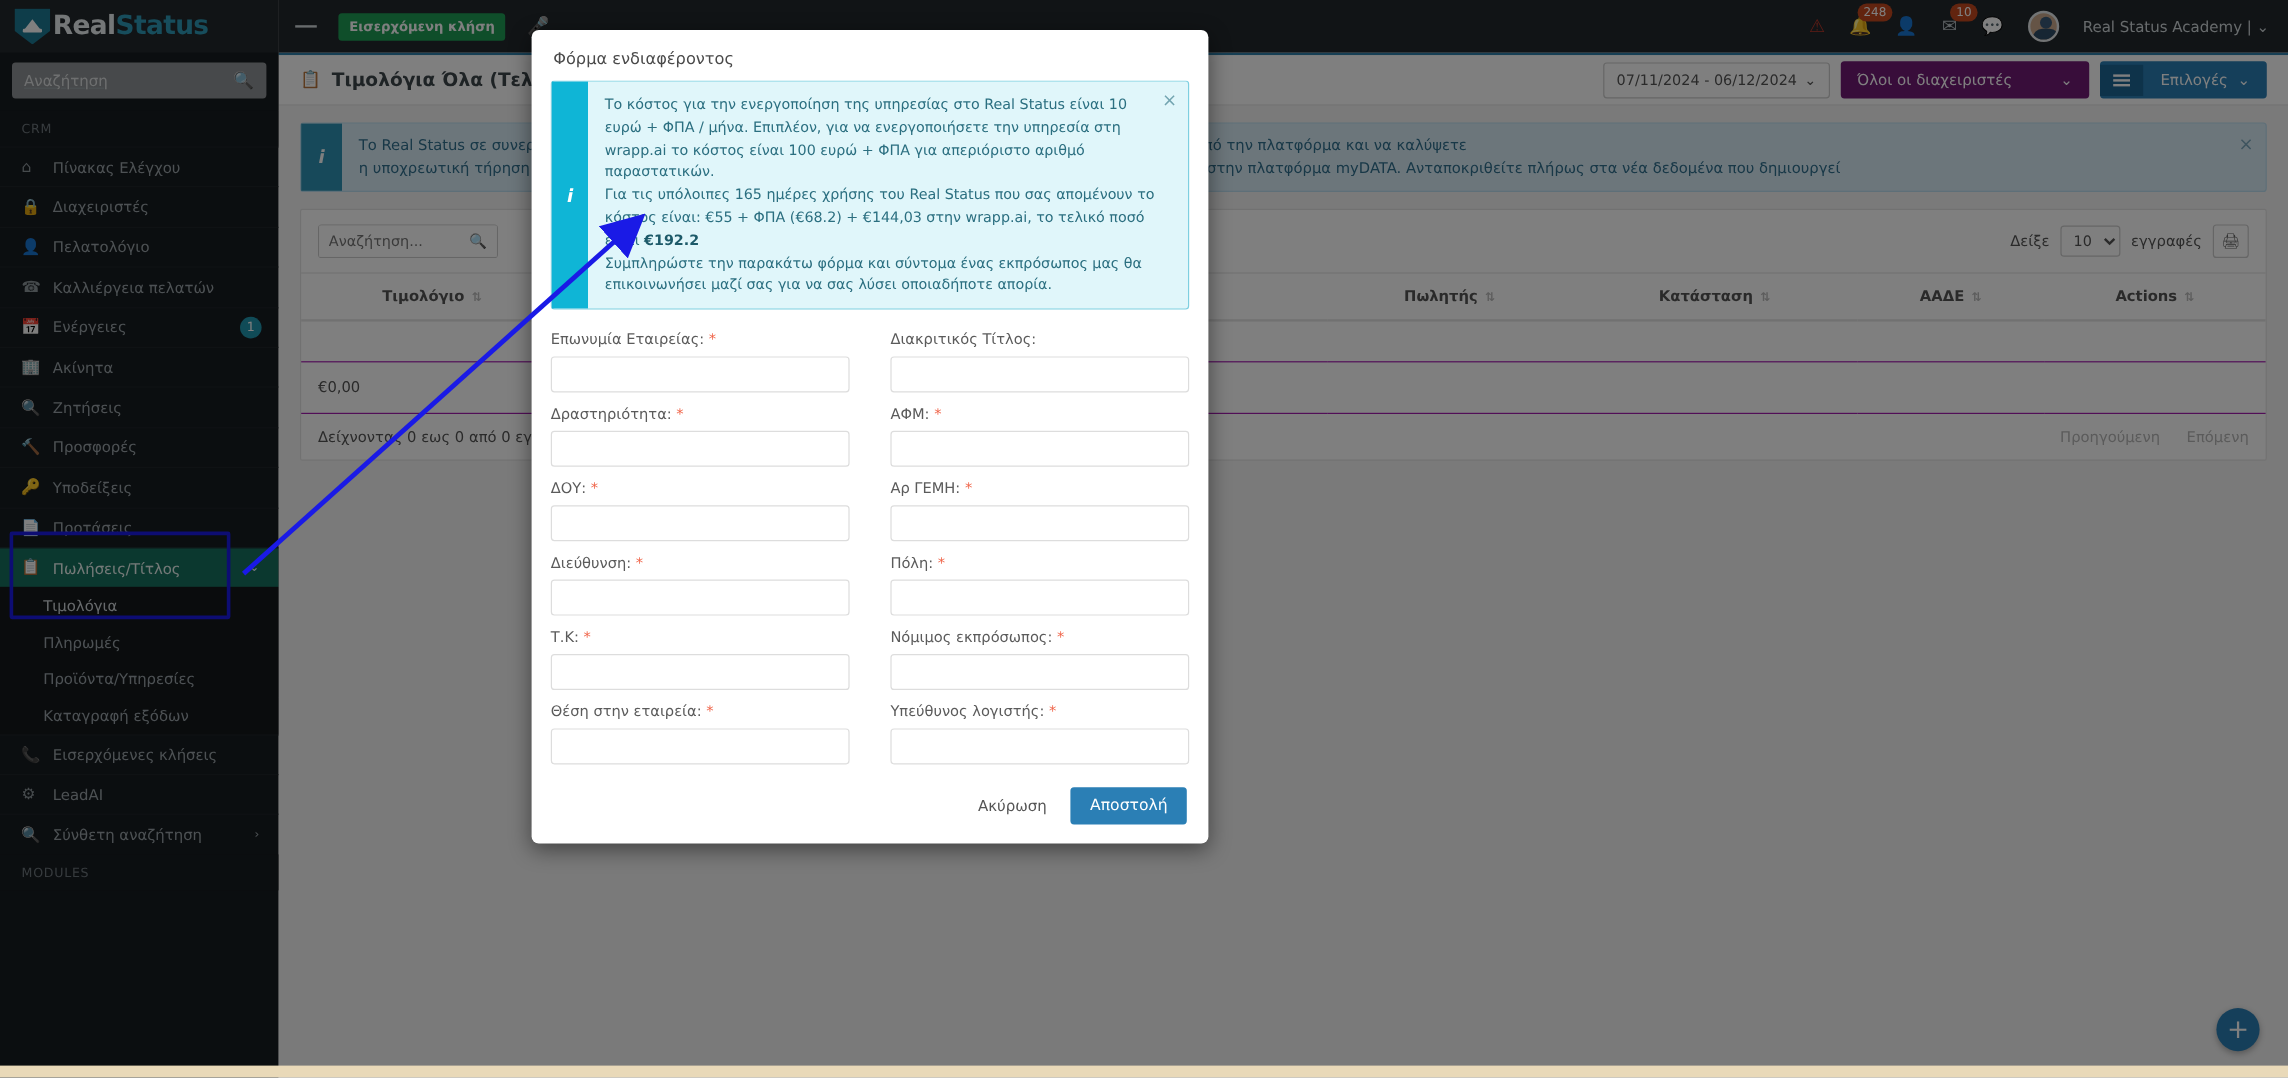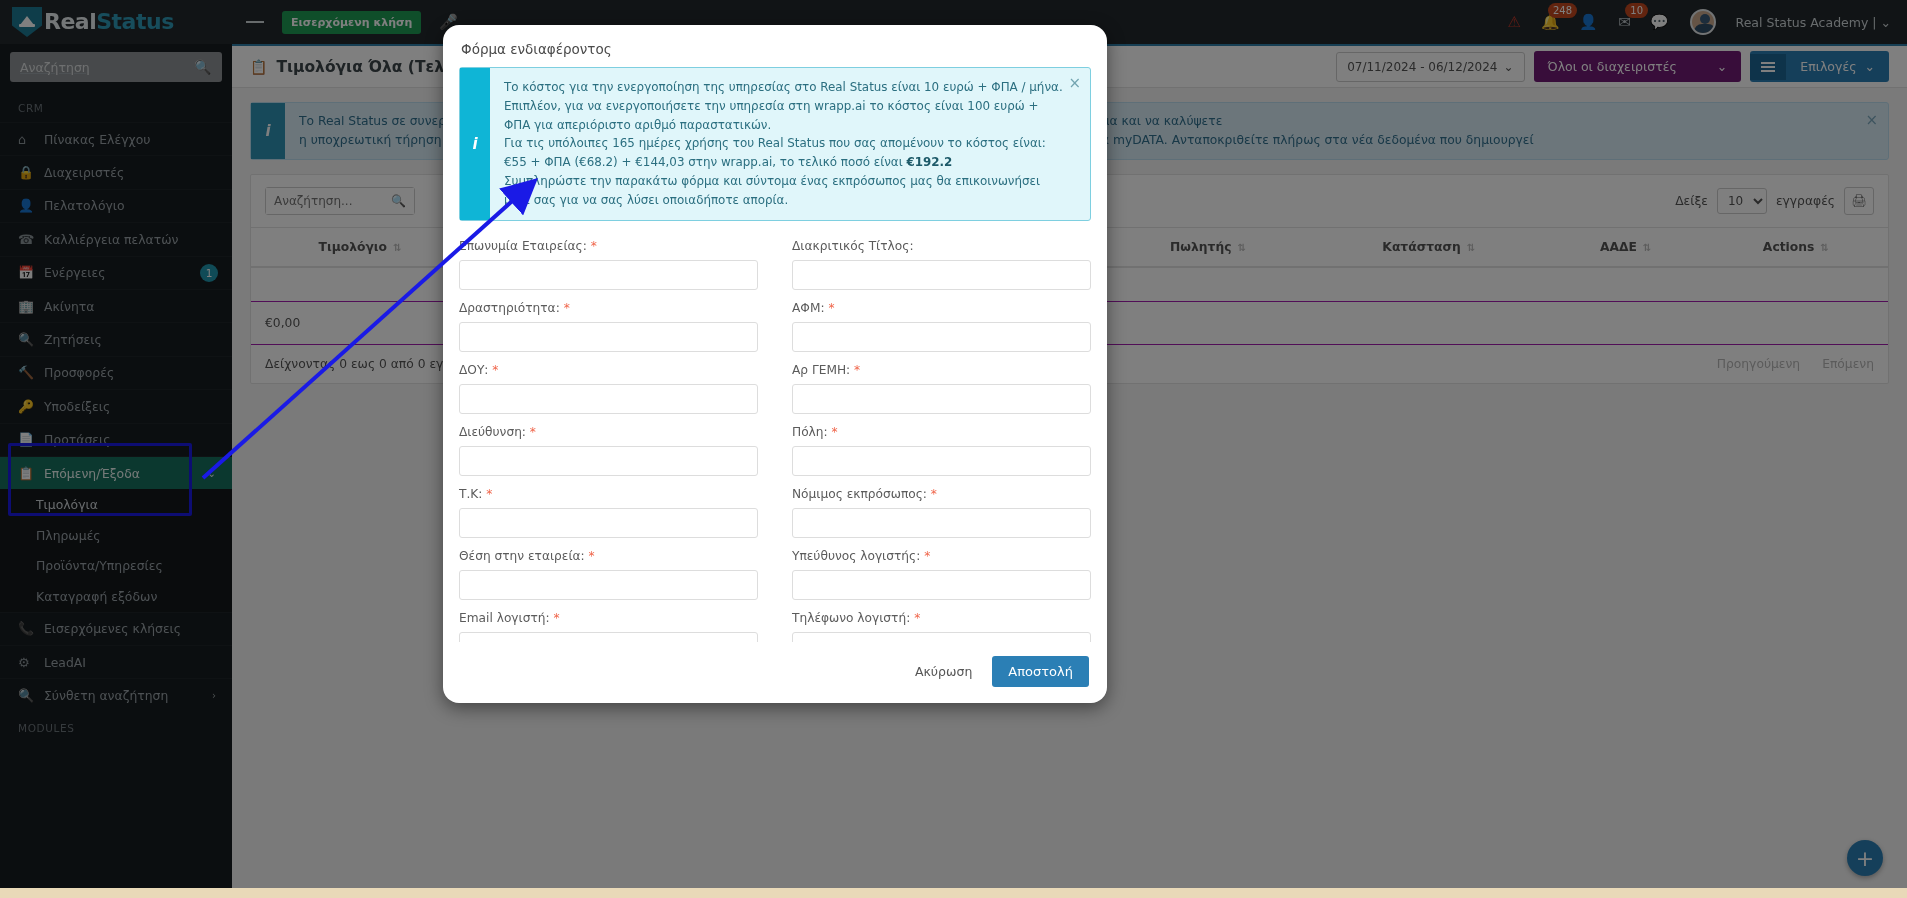--- a/index.html
+++ b/index.html
@@ -170,22 +170,22 @@
 
   .fab{
     position:absolute;right:24px;bottom:22px;width:36px;height:36px;border-radius:50%;
     background:#2b7fb5;color:#fff;font-size:22px;display:flex;align-items:center;justify-content:center;
     cursor:pointer;box-shadow:0 2px 5px rgba(0,0,0,.3);
   }
 
   
   .overlay{position:absolute;inset:0;background:rgba(0,0,0,.5);z-index:40;}
   .modal{
-    position:absolute;left:443px;top:25px;width:664px;height:678px;background:#fff;
-    border-radius:16px;z-index:41;box-shadow:0 5px 18px rgba(0,0,0,.45);display:flex;flex-direction:column;
+    position:absolute;left:443px;top:25px;width:564px;height:678px;background:#fff;
+    border-radius:6px;z-index:41;box-shadow:0 5px 18px rgba(0,0,0,.45);display:flex;flex-direction:column;
   }
   .modal-head{padding:16px 18px 10px 18px;}
   .modal-head .mt{font-size:13.5px;color:#4a4a4a;}
   .modal-body{padding:0 16px;flex:1;overflow:hidden;}
   .info{
     display:flex;background:#e0f6fa;border:1px solid #7ecfe0;border-radius:3px;position:relative;
   }
   .info .i-ico{
     width:30px;background:#0fb5d6;color:#fff;font-style:italic;font-weight:bold;font-size:15px;
     display:flex;align-items:center;justify-content:center;flex:0 0 auto;
@@ -276,21 +276,21 @@
     <div class="nav-item">
       <span class="ico">🔑</span>
       <span>Υποδείξεις</span>
     </div>
     <div class="nav-item">
       <span class="ico">📄</span>
       <span>Προτάσεις</span>
     </div>
     <div class="nav-item active">
       <span class="ico">📋</span>
-      <span>Επόμενη/Έξοδα</span>
+      <span>Πωλήσεις/Τίτλος</span>
       <span class="chev">⌄</span>
     </div>
 
     <div class="sub-item sel">
       <span>Τιμολόγια</span>
     </div>
     <div class="sub-item">
       <span>Πληρωμές</span>
     </div>
     <div class="sub-item">

